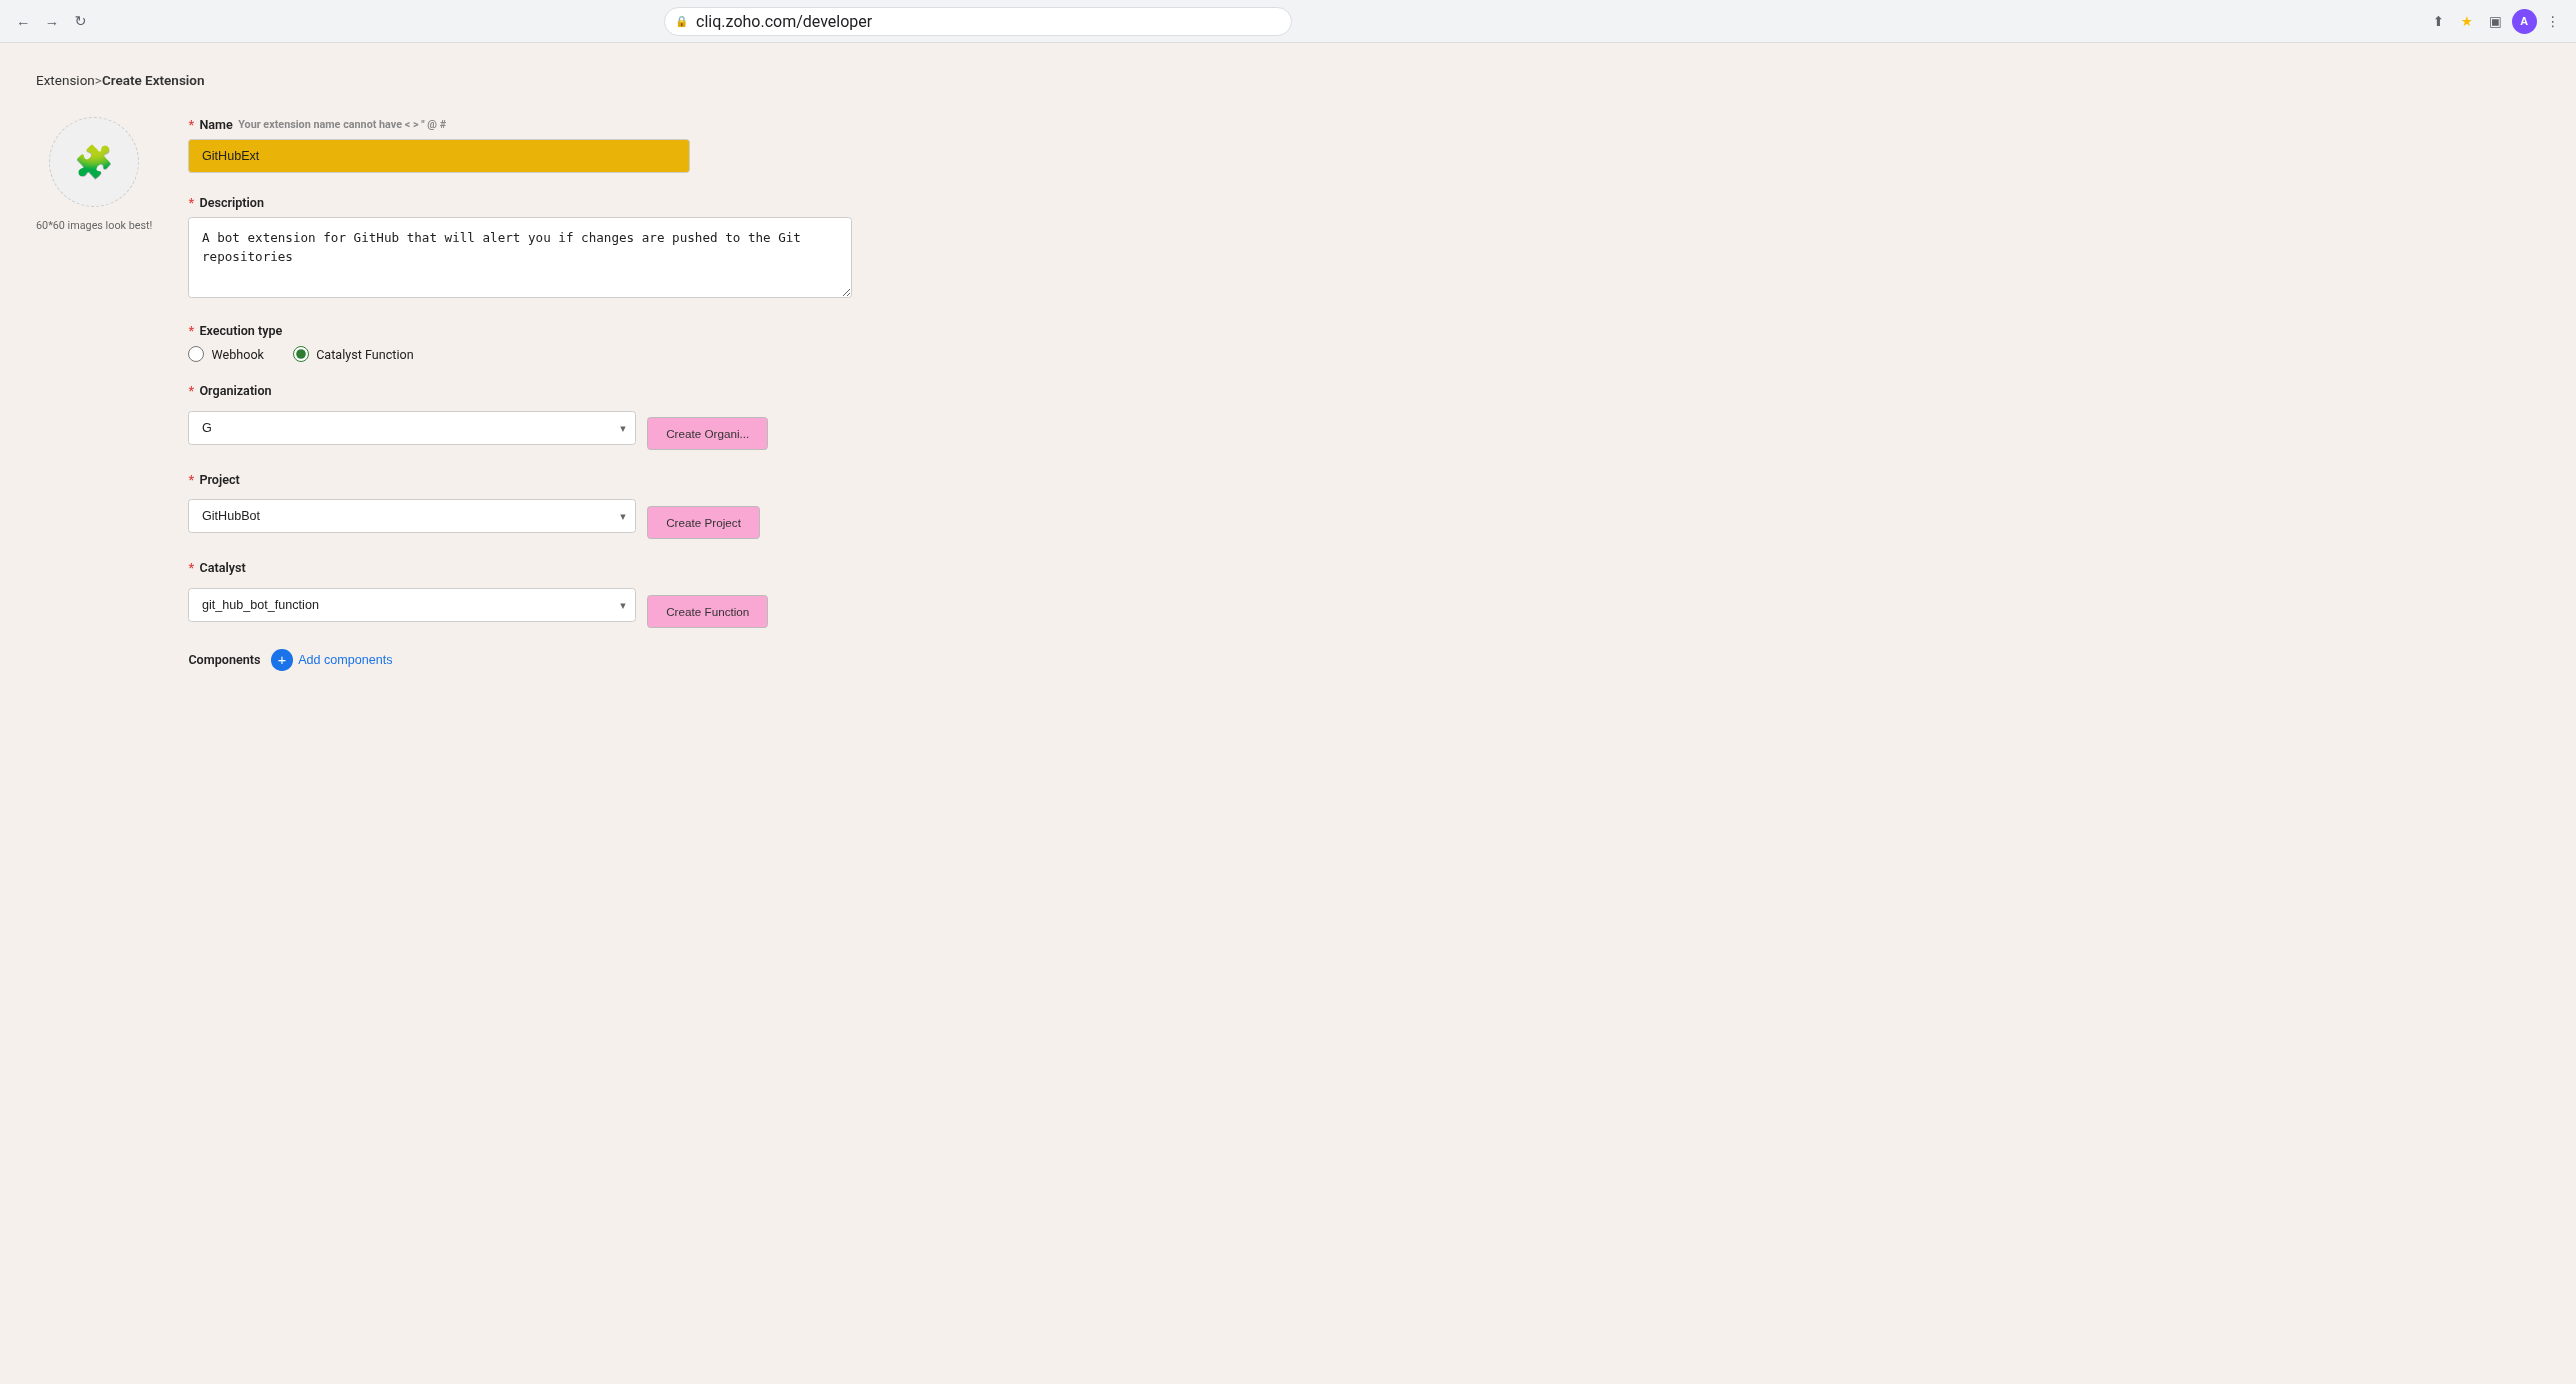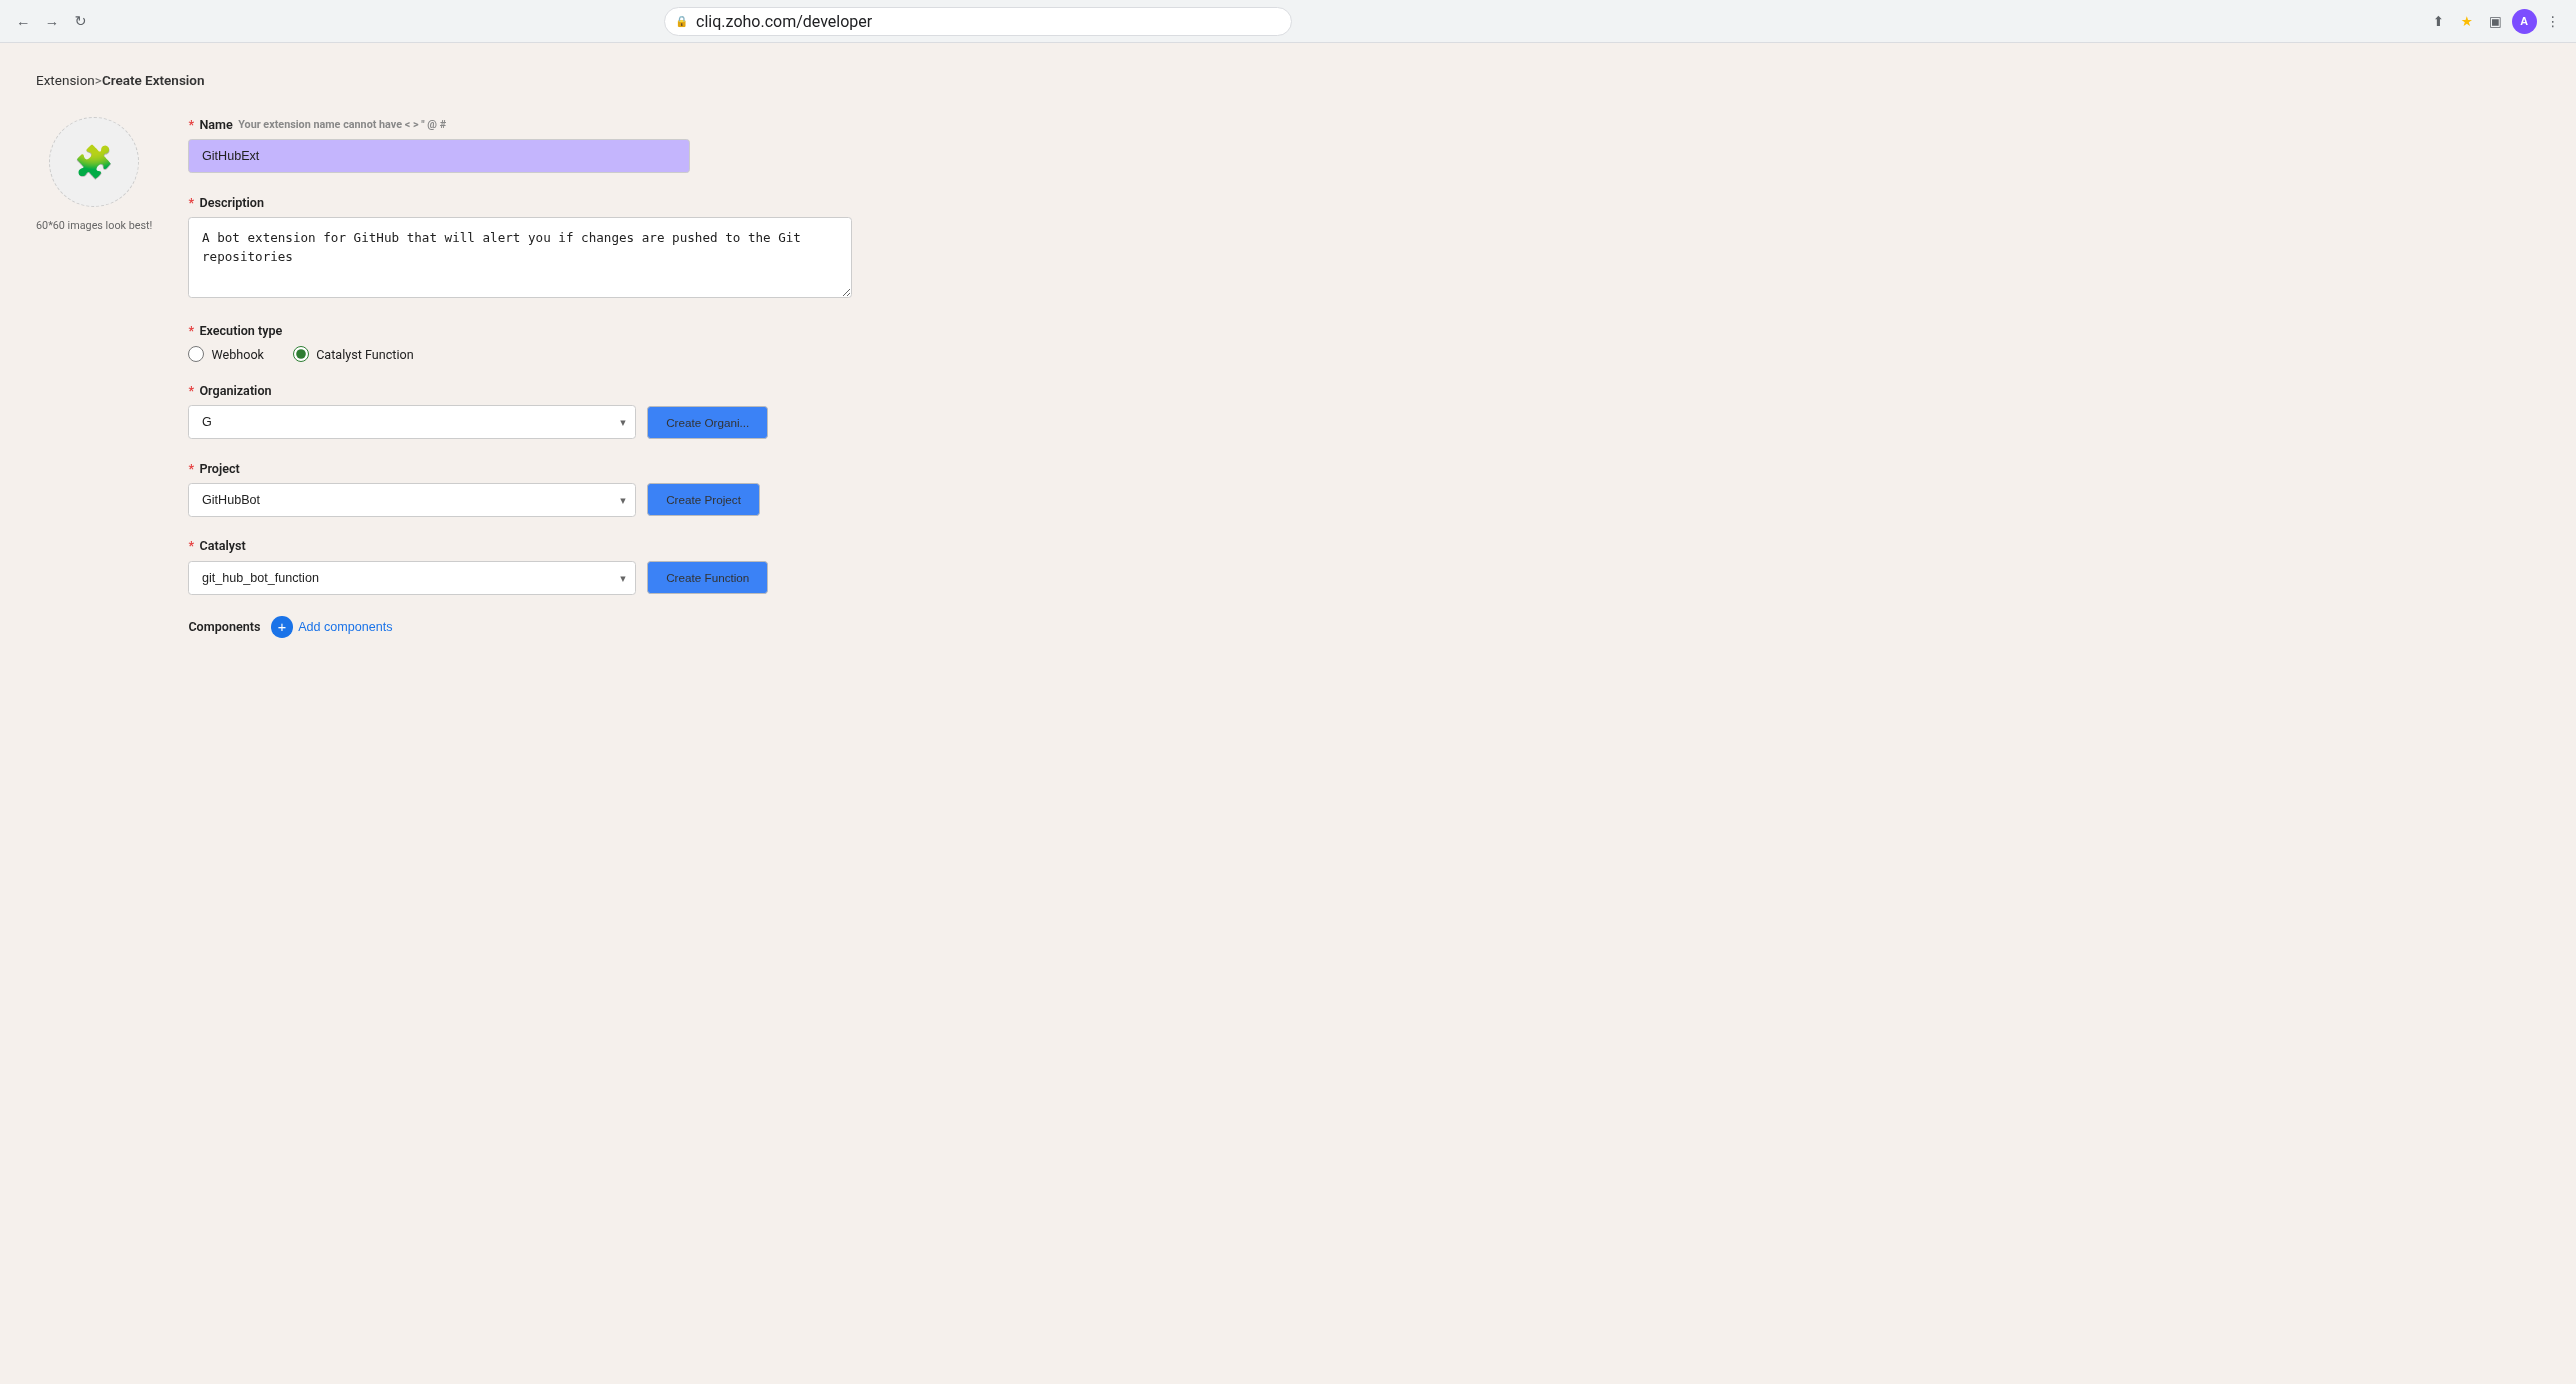--- a/index.html
+++ b/index.html
@@ -196,21 +196,21 @@
     }
 
     .form-input {
       width: 100%;
       max-width: 502px;
       padding: 9px 12.6px;
       border: 0.9px solid #ccc;
       border-radius: 3.6px;
       font-size: 12.6px;
       color: #222;
-      background: #c4b5fd;
+      background: #eab308;
       outline: none;
     }
 
     .form-textarea {
       width: 100%;
       max-width: 664px;
       padding: 10.8px 12.6px;
       border: 0.9px solid #ccc;
       border-radius: 3.6px;
       font-size: 12.6px;
@@ -280,25 +280,26 @@
       transform: translateY(-50%);
       color: #666;
       pointer-events: none;
       font-size: 10.8px;
     }
 
     .create-btn {
       padding: 9px 18px;
       border: 0.9px solid #bbb;
       border-radius: 3.6px;
-      background: #3b82f6;
+      background: #f9a8d4;
       font-size: 11.7px;
       color: #333;
       cursor: pointer;
       white-space: nowrap;
+      margin-top: 12px;
     }
 
     .components-row {
       display: flex;
       align-items: center;
       gap: 10.8px;
       margin-top: 7.2px;
     }
 
     .components-label {

